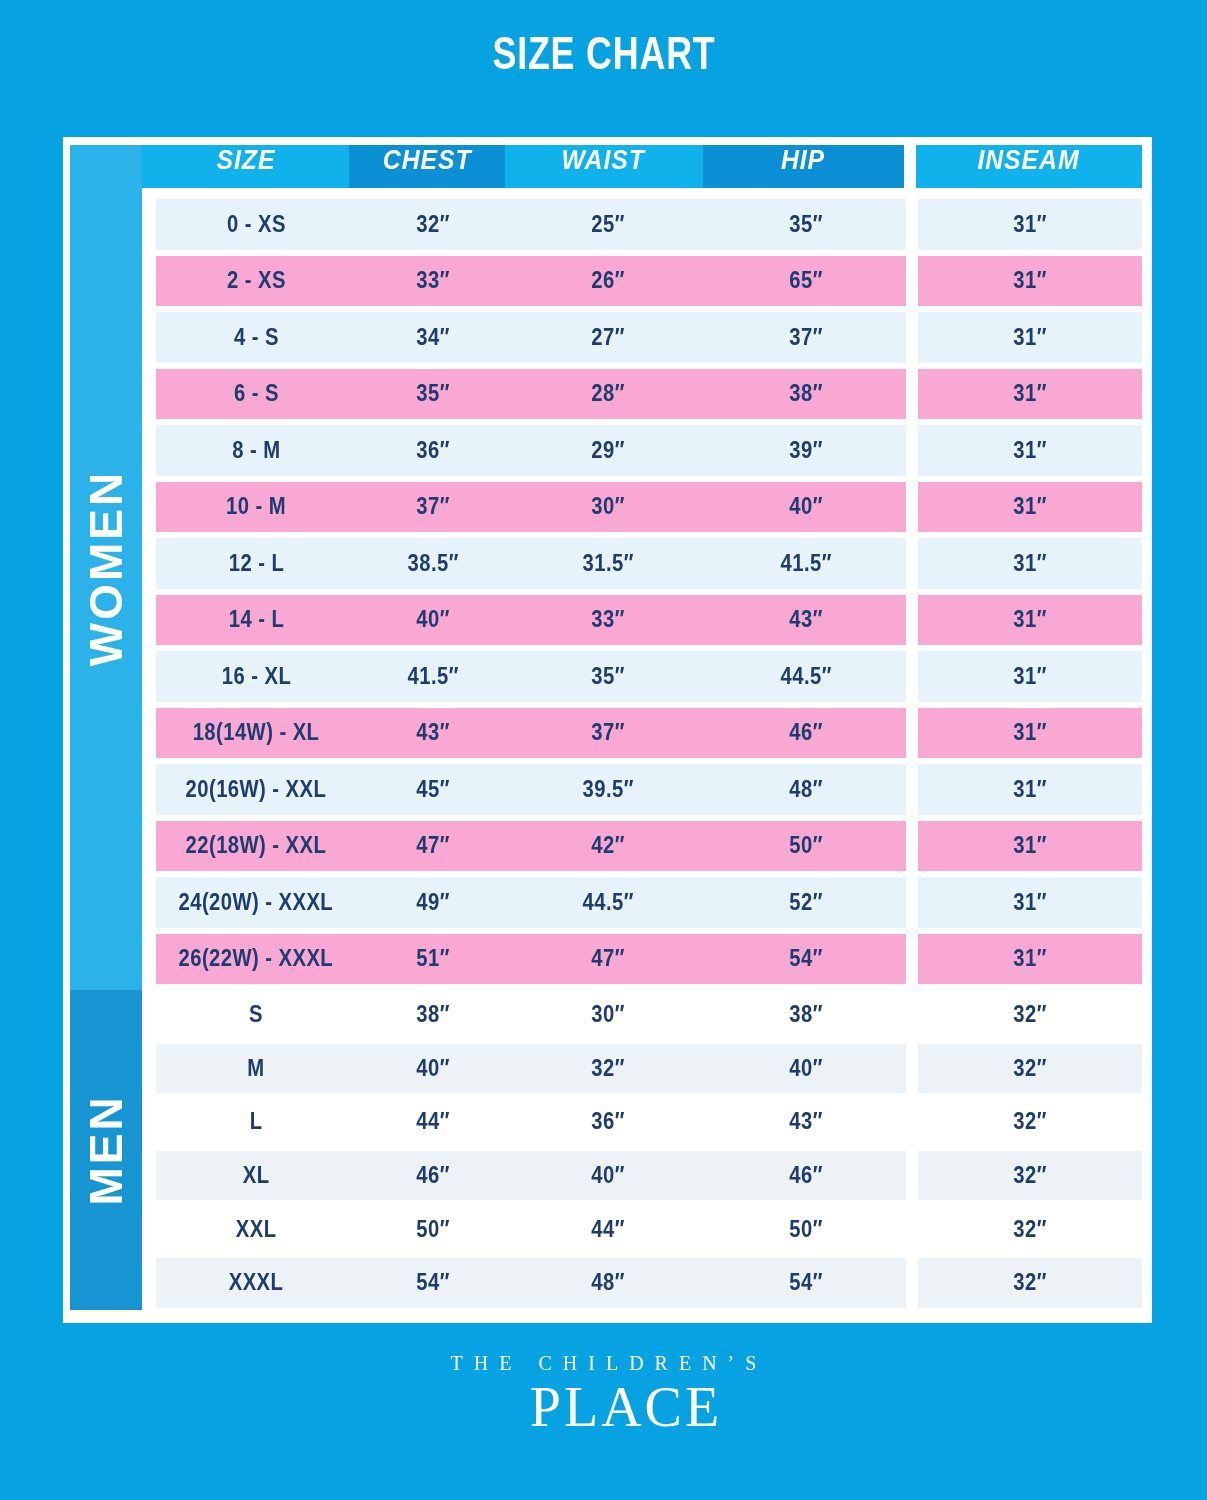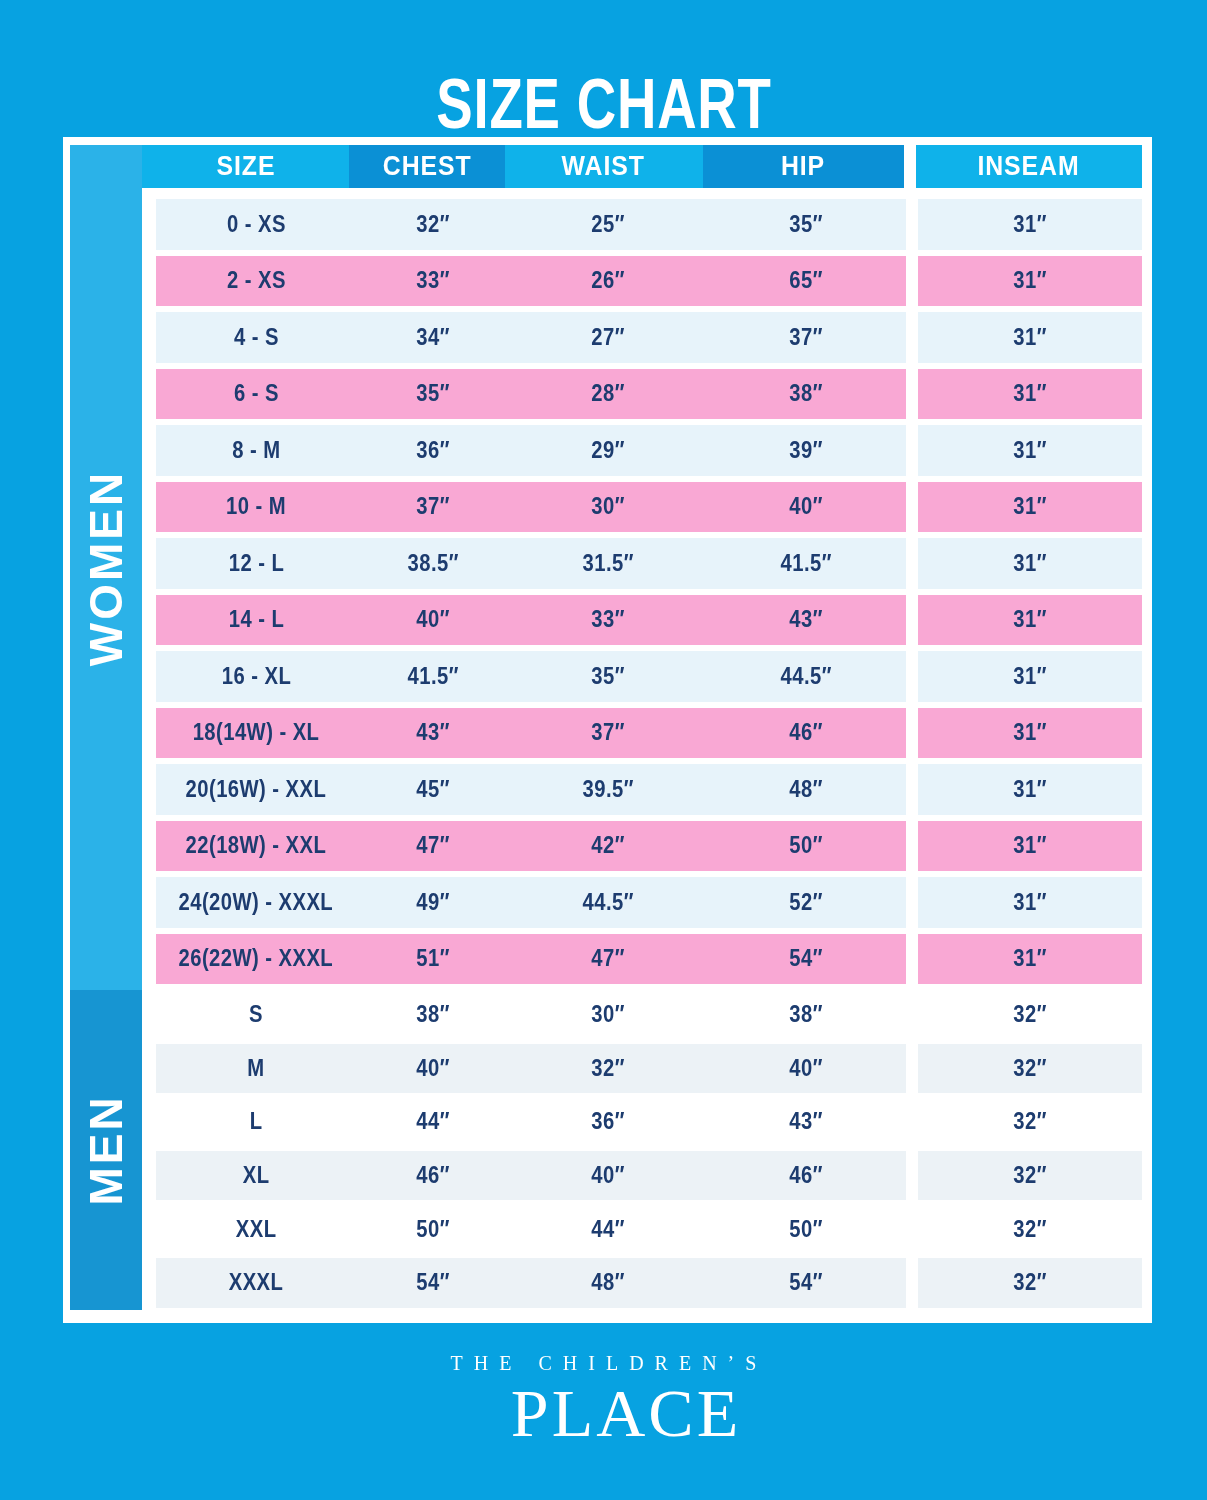--- a/index.html
+++ b/index.html
@@ -3,42 +3,42 @@
 <meta charset="utf-8">
 <style>
   html,body{margin:0;padding:0;}
   body{
     width:1207px;height:1500px;position:relative;overflow:hidden;
     background:#07a2e1;
     font-family:"Liberation Sans",sans-serif;
   }
   .title{
     position:absolute;top:30px;left:0;width:100%;text-align:center;
-    color:#ffffff;font-size:70px;font-weight:bold;line-height:1;margin-top:39px;
+    color:#ffffff;font-size:46px;font-weight:bold;line-height:1;
   }
   .cond{display:inline-block;transform:scaleX(0.78);transform-origin:center;letter-spacing:1px;white-space:nowrap;}
 
   .frame{
     position:absolute;left:63px;top:137px;width:1089px;height:1186px;
     background:#ffffff;box-sizing:border-box;
     padding:8px 10px 13px 7px;
     display:flex;
   }
   .strip-col{width:72px;margin-right:5px;display:flex;flex-direction:column;flex:none;}
   .strip{display:flex;align-items:center;justify-content:center;}
   .strip.women{height:845px;background:#2bb2e8;}
   .strip.men{flex:1;background:#1795d2;}
   .vlabel{
     transform:rotate(-90deg);transform-origin:center;
     color:#ffffff;font-weight:bold;font-size:46px;letter-spacing:3px;white-space:nowrap;
   }
 
   .content{flex:1;display:flex;flex-direction:column;min-width:0;}
   .header-row{display:flex;height:43px;margin-left:-5px;margin-bottom:11px;flex:none;}
-  .hcell{display:flex;align-items:center;justify-content:center;color:#ffffff;font-weight:bold;font-size:27px;}
+  .hcell{display:flex;justify-content:center;color:#ffffff;font-weight:bold;font-size:27px;font-style:italic;}
   .hcell span{display:inline-block;transform:scaleX(0.92);letter-spacing:1px;white-space:nowrap;}
   .hcell.light{background:#0fb2ea;}
   .hcell.dark{background:#0b90d5;}
   .h1{width:208px;}
   .c2{width:156px;}
   .c3{width:199px;}
   .c4{width:202px;}
   .c5{width:227px;margin-left:12px;}
   .c1{width:203px;}
 
@@ -52,21 +52,21 @@
   .row.men.odd    .cell{background:#ffffff;}
   .row.men.even   .cell{background:#ecf2f6;}
   .cell{display:flex;align-items:center;justify-content:center;color:#1d3c6f;font-size:23px;font-weight:bold;}
   .cell span{display:inline-block;transform:scaleX(0.88);white-space:nowrap;letter-spacing:0.5px;}
 
   .brand{
     position:absolute;left:0;top:1352px;width:100%;text-align:center;
     color:#ffffff;font-family:"Liberation Serif",serif;
   }
   .brand-top{font-size:20px;letter-spacing:11px;text-indent:11px;}
-  .brand-bottom{font-size:68px;letter-spacing:3px;text-indent:3px;line-height:1;margin-top:4px;margin-left:42px;}
+  .brand-bottom{font-size:56px;letter-spacing:3px;text-indent:3px;line-height:1;margin-top:4px;margin-left:42px;}
 </style>
 </head>
 <body>
 
 <div class="title">
   <span class="cond">SIZE CHART</span>
 </div>
 
 <div class="frame">
   <div class="strip-col">

